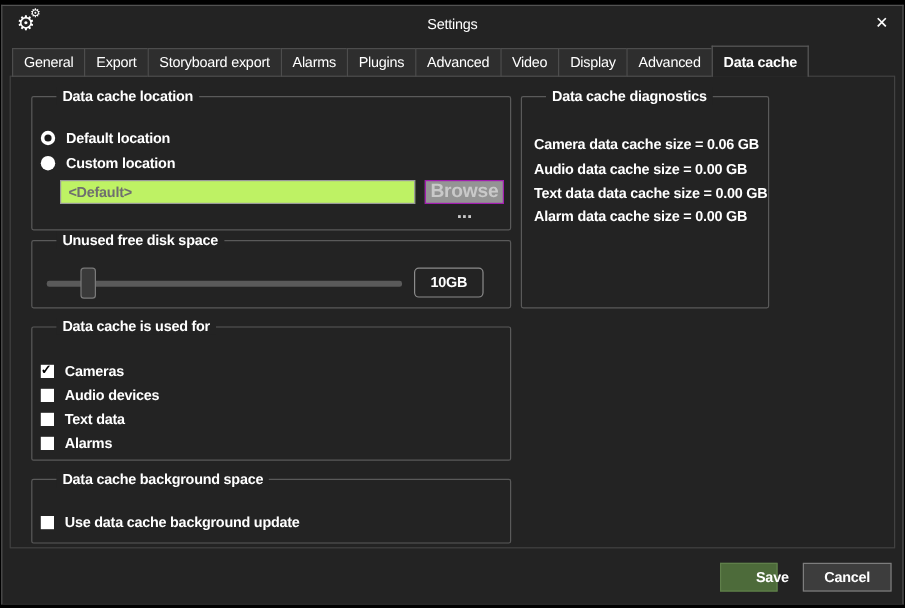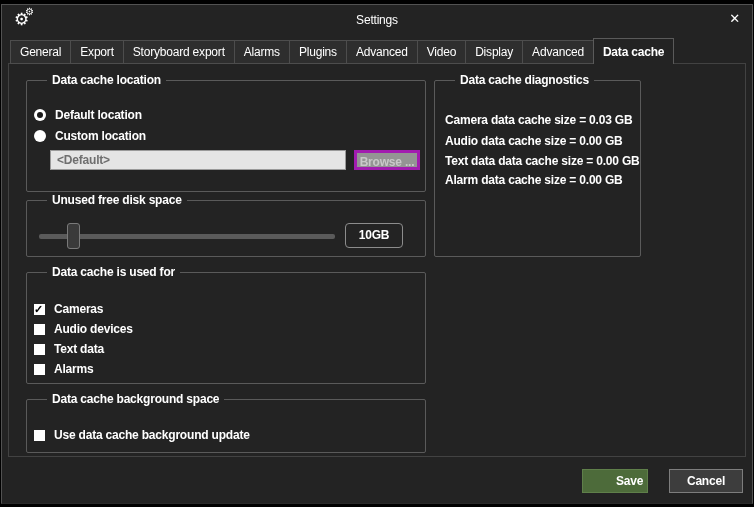--- a/index.html
+++ b/index.html
@@ -60,28 +60,28 @@
   .radio { width: 12px; height: 12px; border-radius: 50%; background: #fff; position: relative; flex: 0 0 12px; }
   .radio.selected::after {
     content: ""; position: absolute; left: 3px; top: 3px; width: 6px; height: 6px;
     border-radius: 50%; background: #1a1a1a;
   }
   .radio-label, .check-label { color: #fff; font-size: 12px; font-weight: bold; margin-left: 9px; white-space: nowrap; }
 
   
   .path-input {
     position: absolute; left: 23px; top: 69px; width: 296px; height: 20px;
-    background: #e5e5e5; border: 1px solid #9a9a9a; color: #6f6f6f;
+    background: #bef264; border: 1px solid #9a9a9a; color: #6f6f6f;
     font-size: 12px; font-weight: bold; font-family: "Liberation Sans", sans-serif;
     padding: 0 6px; letter-spacing: -0.2px;
   }
   .browse-btn {
     position: absolute; left: 327px; top: 69px; width: 66px; height: 20px;
-    background: #949494; border: 3px solid #a21caf; color: #c9c9c9;
-    font-size: 12px; font-weight: bold; text-align: center; line-height: 18px;
+    background: #949494; border: 1px solid #a21caf; color: #c9c9c9;
+    font-size: 16px; font-weight: bold; text-align: center; line-height: 18px;
   }
 
   
   .slider-track { position: absolute; left: 12px; top: 33px; width: 296px; height: 5px; background: #5a5a5a; border-radius: 2px; }
   .slider-thumb {
     position: absolute; top: 22px; width: 13px; height: 26px;
     background: #3a3a3a; border: 1px solid #7a7a7a; border-radius: 3px;
   }
   .value-box {
     position: absolute; left: 318px; top: 22px; width: 58px; height: 25px;
@@ -110,21 +110,21 @@
   .diag-line.d1 { top: 53px; }
   .diag-line.d2 { top: 73px; }
   .diag-line.d3 { top: 92px; }
   .diag-line.d4 { top: 118px; }
 
   
   .btn {
     position: absolute; bottom: 10px; height: 24px; color: #fff;
     font-size: 12px; font-weight: bold; text-align: center; line-height: 22px; cursor: default;
   }
-  .btn-save { right: 104px; width: 66px; background: #4d6b3a; border: 1px solid #5f7f4a; padding-left: 29px; }
+  .btn-save { right: 104px; width: 48px; background: #4d6b3a; border: 1px solid #5f7f4a; padding-left: 29px; }
   .btn-cancel { right: 9px; width: 74px; background: #3d3d3d; border: 1px solid #7d7d7d; }
 </style>
 </head>
 <body>
 
 <div class="frame">
   <div class="window">
 
     <div class="titlebar">
       <div class="gear-wrap">
@@ -194,21 +194,21 @@
       <div class="group g-bg">
         <div class="group-title">Data cache background space</div>
         <div class="check-row">
           <span class="checkbox"></span>
           <span class="check-label">Use data cache background update</span>
         </div>
       </div>
 
       <div class="group g-diag">
         <div class="group-title">Data cache diagnostics</div>
-        <div class="diag-line d0">Camera data cache size = 0.03 GB</div>
+        <div class="diag-line d0">Camera data cache size = 0.06 GB</div>
         <div class="diag-line d1">Audio data cache size = 0.00 GB</div>
         <div class="diag-line d2">Text data data cache size = 0.00 GB</div>
         <div class="diag-line d3">Alarm data cache size = 0.00 GB</div>
       </div>
 
     </div>
 
     <div class="btn btn-save">Save</div>
     <div class="btn btn-cancel">Cancel</div>
 

